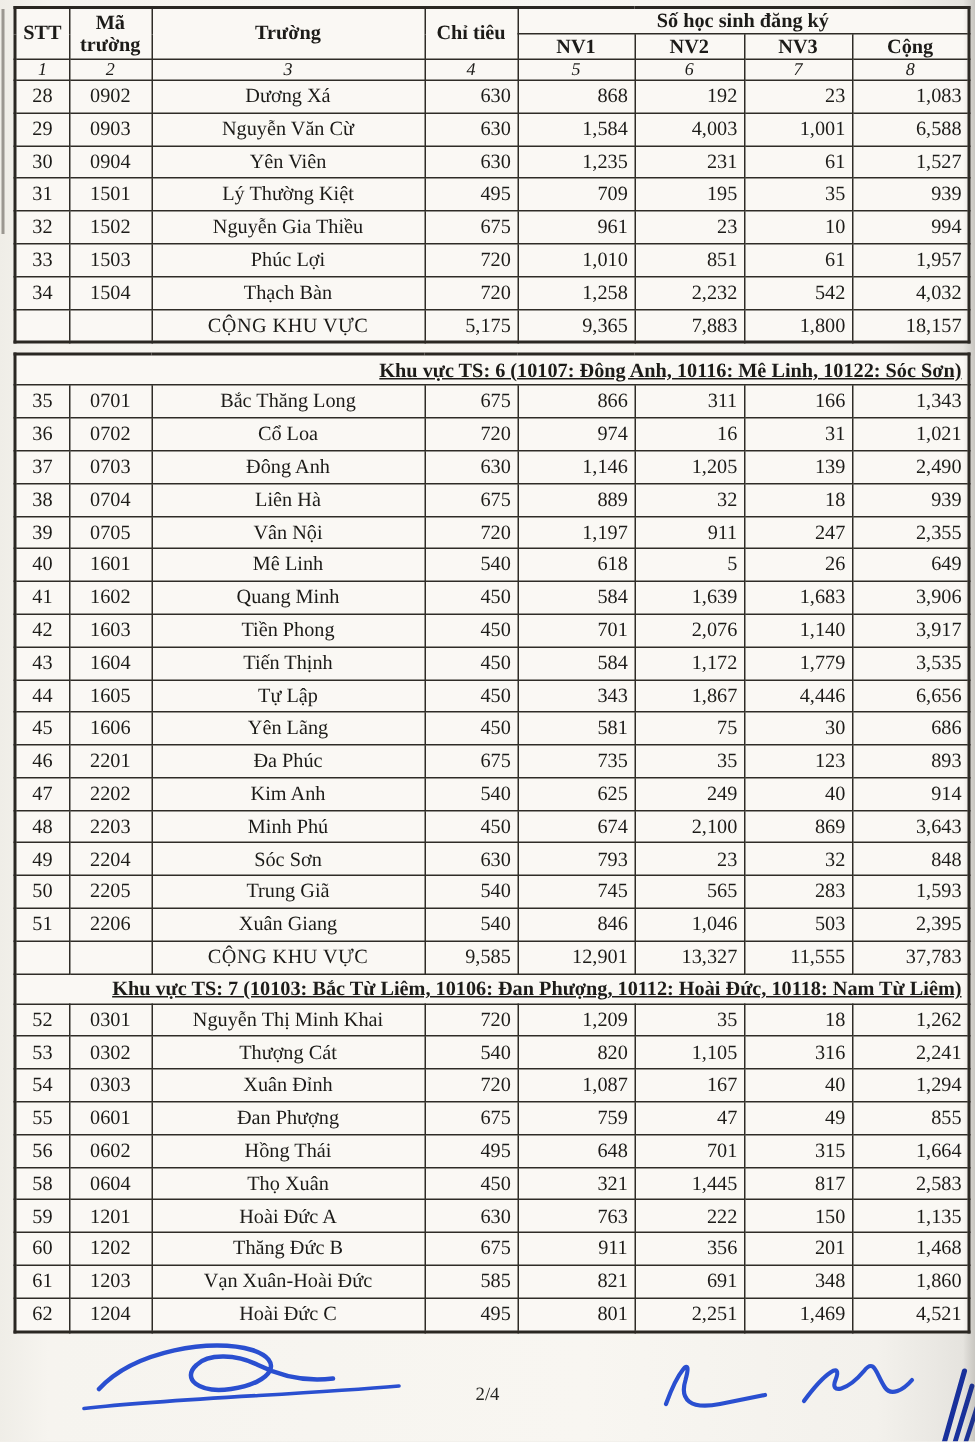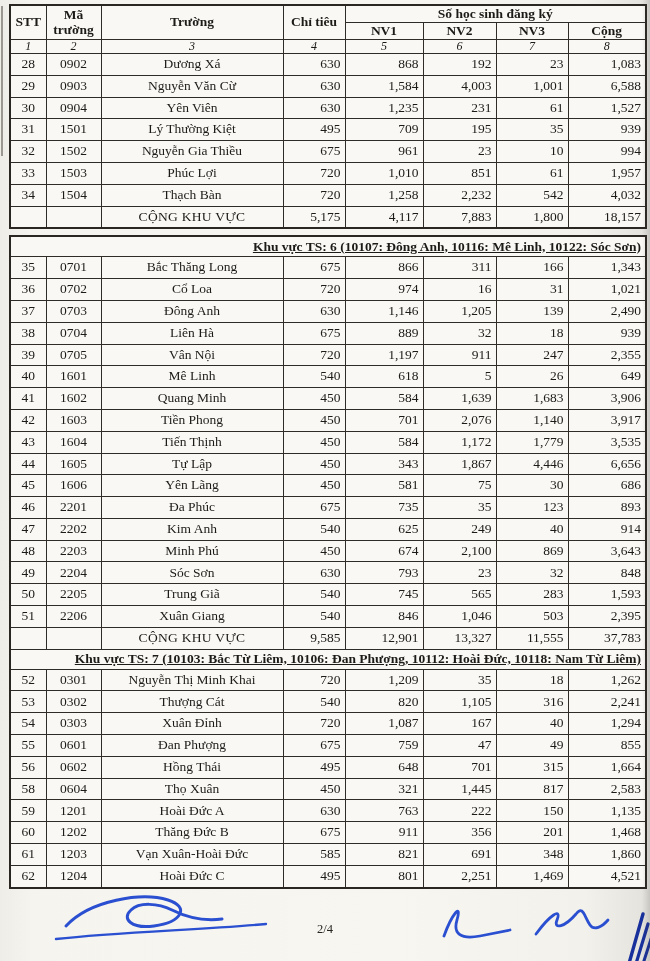--- a/index.html
+++ b/index.html
@@ -170,21 +170,21 @@
           <td class="c-num">1,258</td>
           <td class="c-num">2,232</td>
           <td class="c-num">542</td>
           <td class="c-num">4,032</td>
         </tr>
         <tr>
           <td class="c-center"></td>
           <td class="c-center"></td>
           <td class="c-name total-label">CỘNG KHU VỰC</td>
           <td class="c-num">5,175</td>
-          <td class="c-num">4,117</td>
+          <td class="c-num">9,365</td>
           <td class="c-num">7,883</td>
           <td class="c-num">1,800</td>
           <td class="c-num">18,157</td>
         </tr>
       </tbody>
   </table>
 
   <div class="tbl-gap"></div>
 
   <table class="tbl" id="tbl2">

